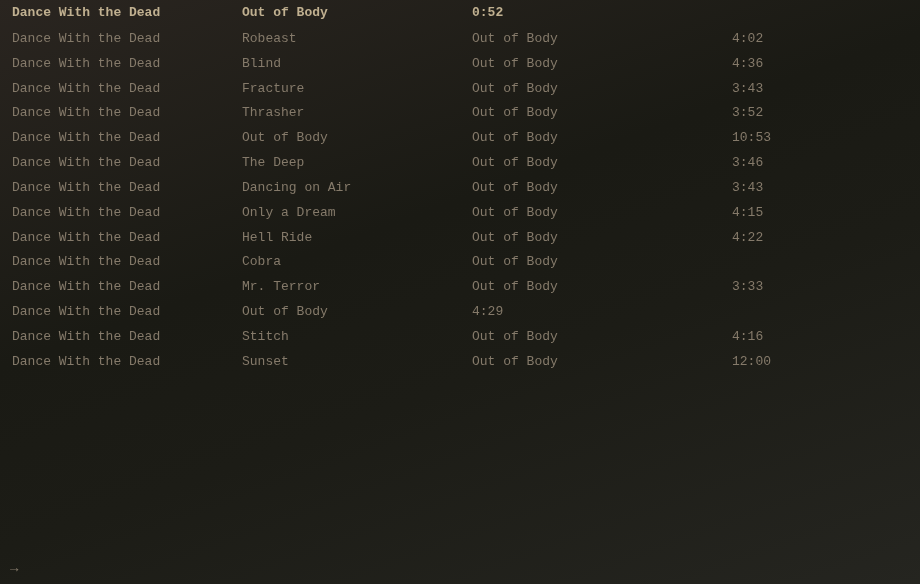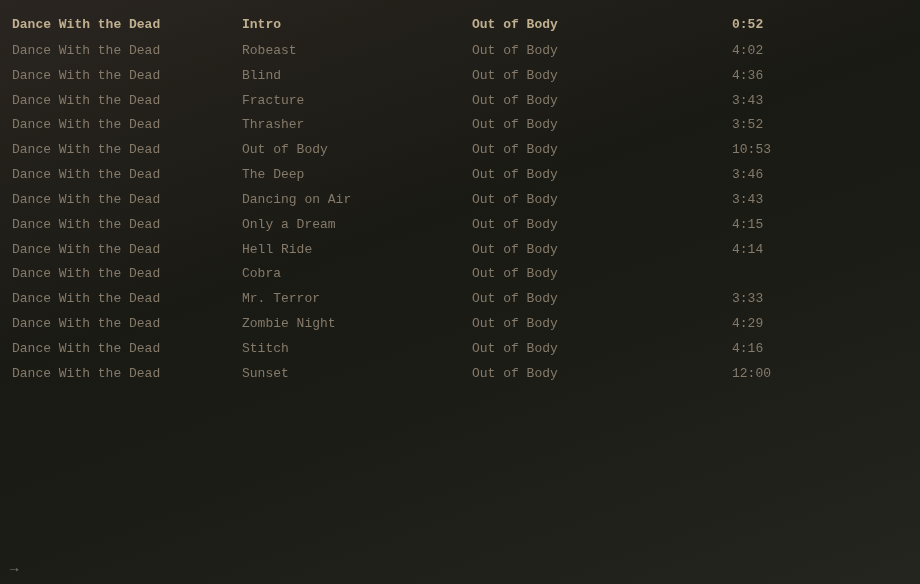--- a/index.html
+++ b/index.html
@@ -13,21 +13,21 @@
       height: 584px;
       background: linear-gradient(160deg, #2a2520 0%, #1a1a14 40%, #1c1c16 60%, #252520 100%);
       font-family: 'Courier New', Courier, monospace;
       color: #8a8070;
       overflow: hidden;
       position: relative;
     }
 
     .track-list {
       width: 100%;
-      padding-top: 12px;
+      padding-top: 0;
     }
 
     .track-row {
       display: grid;
       grid-template-columns: 230px 230px 260px auto;
       padding: 3px 12px 3px 12px;
       font-size: 13px;
       line-height: 1.45;
       color: #857a6a;
     }
@@ -53,21 +53,20 @@
       color: #857a6a;
       font-size: 14px;
     }
   </style>
 </head>
 <body>
 
 <div class="track-list">
   <div class="track-row header">
     <span class="col-artist">Dance With the Dead</span>
-    <span class="col-title">Intro</span>
     <span class="col-album">Out of Body</span>
     <span class="col-duration">0:52</span>
   </div>
 <div class="track-row">
       <span class="col-artist">Dance With the Dead</span>
       <span class="col-title">Robeast</span>
       <span class="col-album">Out of Body</span>
       <span class="col-duration">4:02</span>
     </div>
     <div class="track-row">
@@ -109,36 +108,35 @@
     <div class="track-row">
       <span class="col-artist">Dance With the Dead</span>
       <span class="col-title">Only a Dream</span>
       <span class="col-album">Out of Body</span>
       <span class="col-duration">4:15</span>
     </div>
     <div class="track-row">
       <span class="col-artist">Dance With the Dead</span>
       <span class="col-title">Hell Ride</span>
       <span class="col-album">Out of Body</span>
-      <span class="col-duration">4:14</span>
+      <span class="col-duration">4:22</span>
     </div>
     <div class="track-row">
       <span class="col-artist">Dance With the Dead</span>
       <span class="col-title">Cobra</span>
       <span class="col-album">Out of Body</span>
     </div>
     <div class="track-row">
       <span class="col-artist">Dance With the Dead</span>
       <span class="col-title">Mr. Terror</span>
       <span class="col-album">Out of Body</span>
       <span class="col-duration">3:33</span>
     </div>
     <div class="track-row">
       <span class="col-artist">Dance With the Dead</span>
-      <span class="col-title">Zombie Night</span>
       <span class="col-album">Out of Body</span>
       <span class="col-duration">4:29</span>
     </div>
     <div class="track-row">
       <span class="col-artist">Dance With the Dead</span>
       <span class="col-title">Stitch</span>
       <span class="col-album">Out of Body</span>
       <span class="col-duration">4:16</span>
     </div>
     <div class="track-row">

